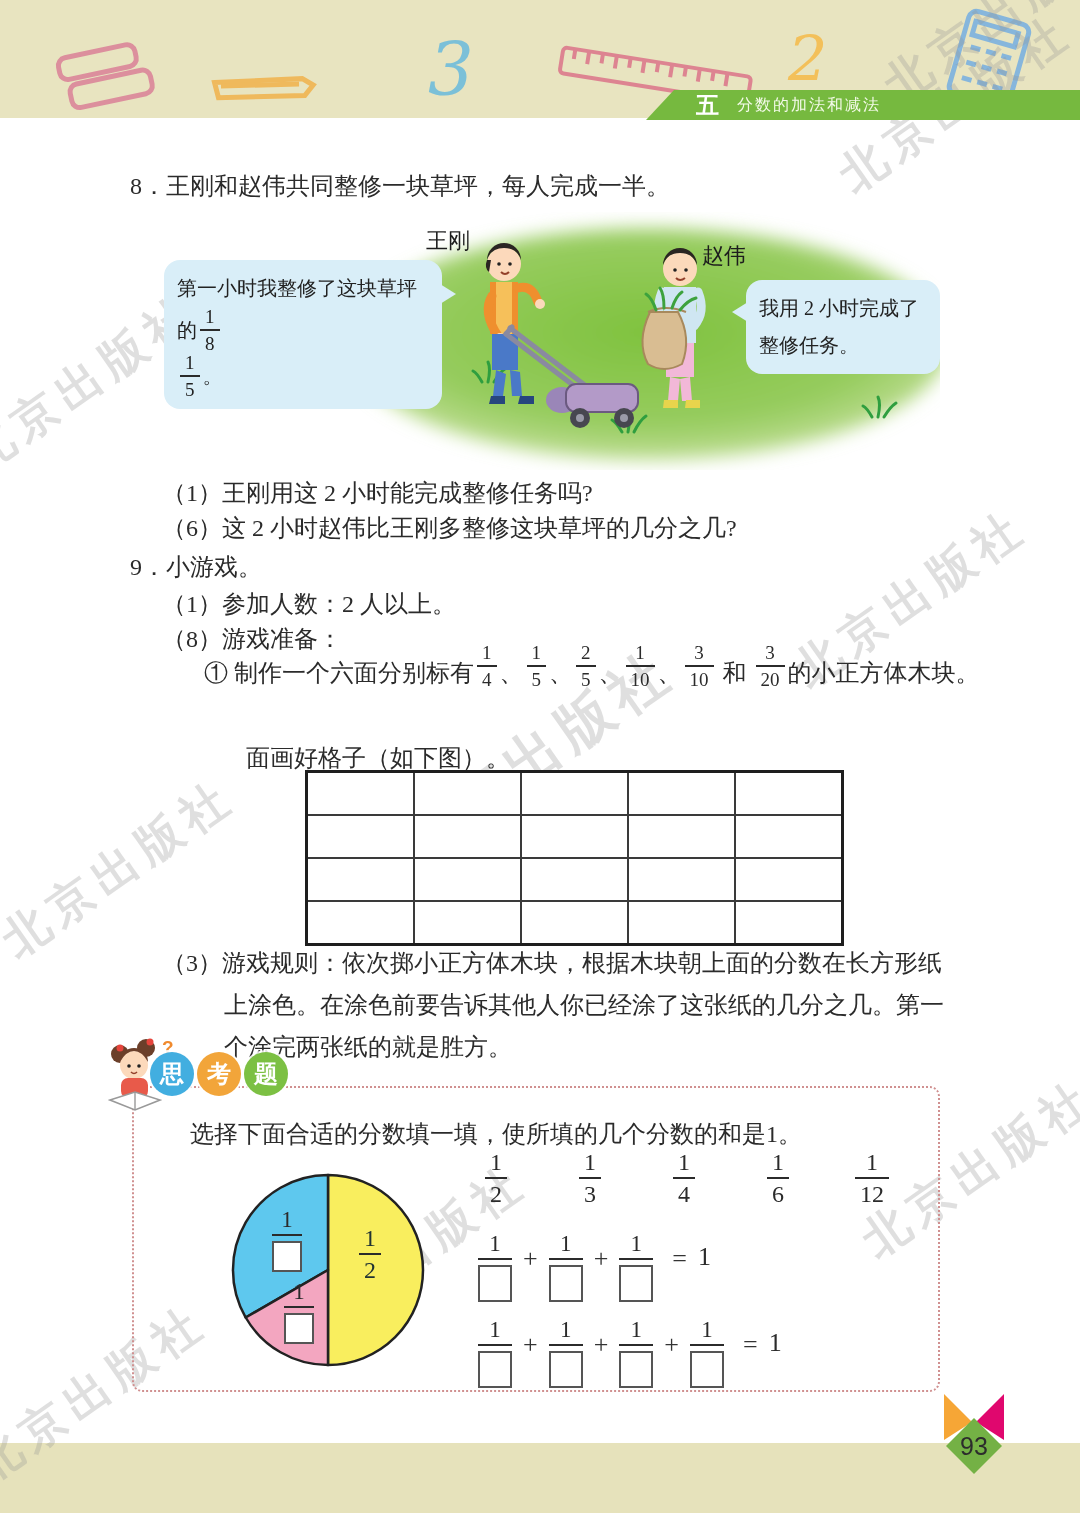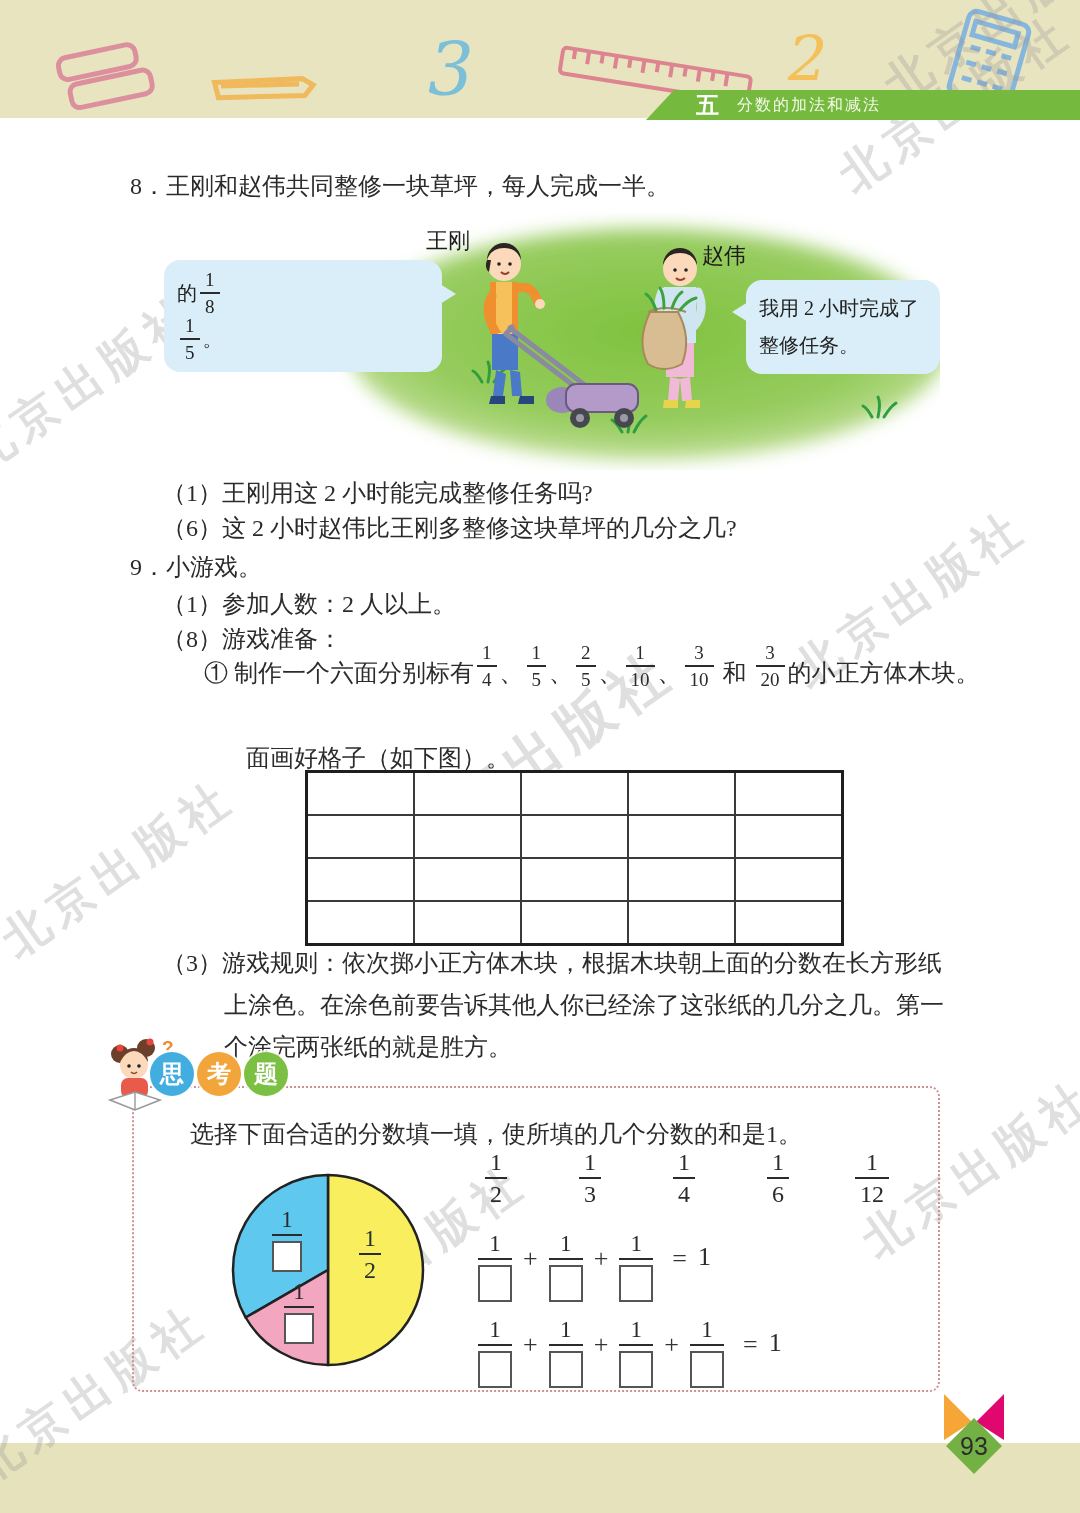--- a/index.html
+++ b/index.html
@@ -222,20 +222,23 @@
         <g stroke="#3da23d" stroke-width="3" fill="none" stroke-linecap="round">
           <path d="M498 98 q-4 -12 -10 -16 M506 96 q0 -14 -4 -20 M514 96 q4 -12 10 -16 M522 98 q8 -10 16 -12"></path>
         </g>
       </g>
     </svg>
     <div class="kid-name name-left">王刚</div>
     <div class="kid-name name-right">赵伟</div>
 
     <div class="bubble bubble-left">
       <div class="tail-r"></div>
+      <div class="bl">
+          <span>第一小时我整修了这块草坪</span>
+        </div>
       <div class="bl">
         <span>的</span>
         <span class="frac frac-s">
           <span class="fn">1</span>
           <span class="fd">8</span>
         </span>
       </div>
       <div class="bl">
         <span class="frac frac-s">
           <span class="fn">1</span>

